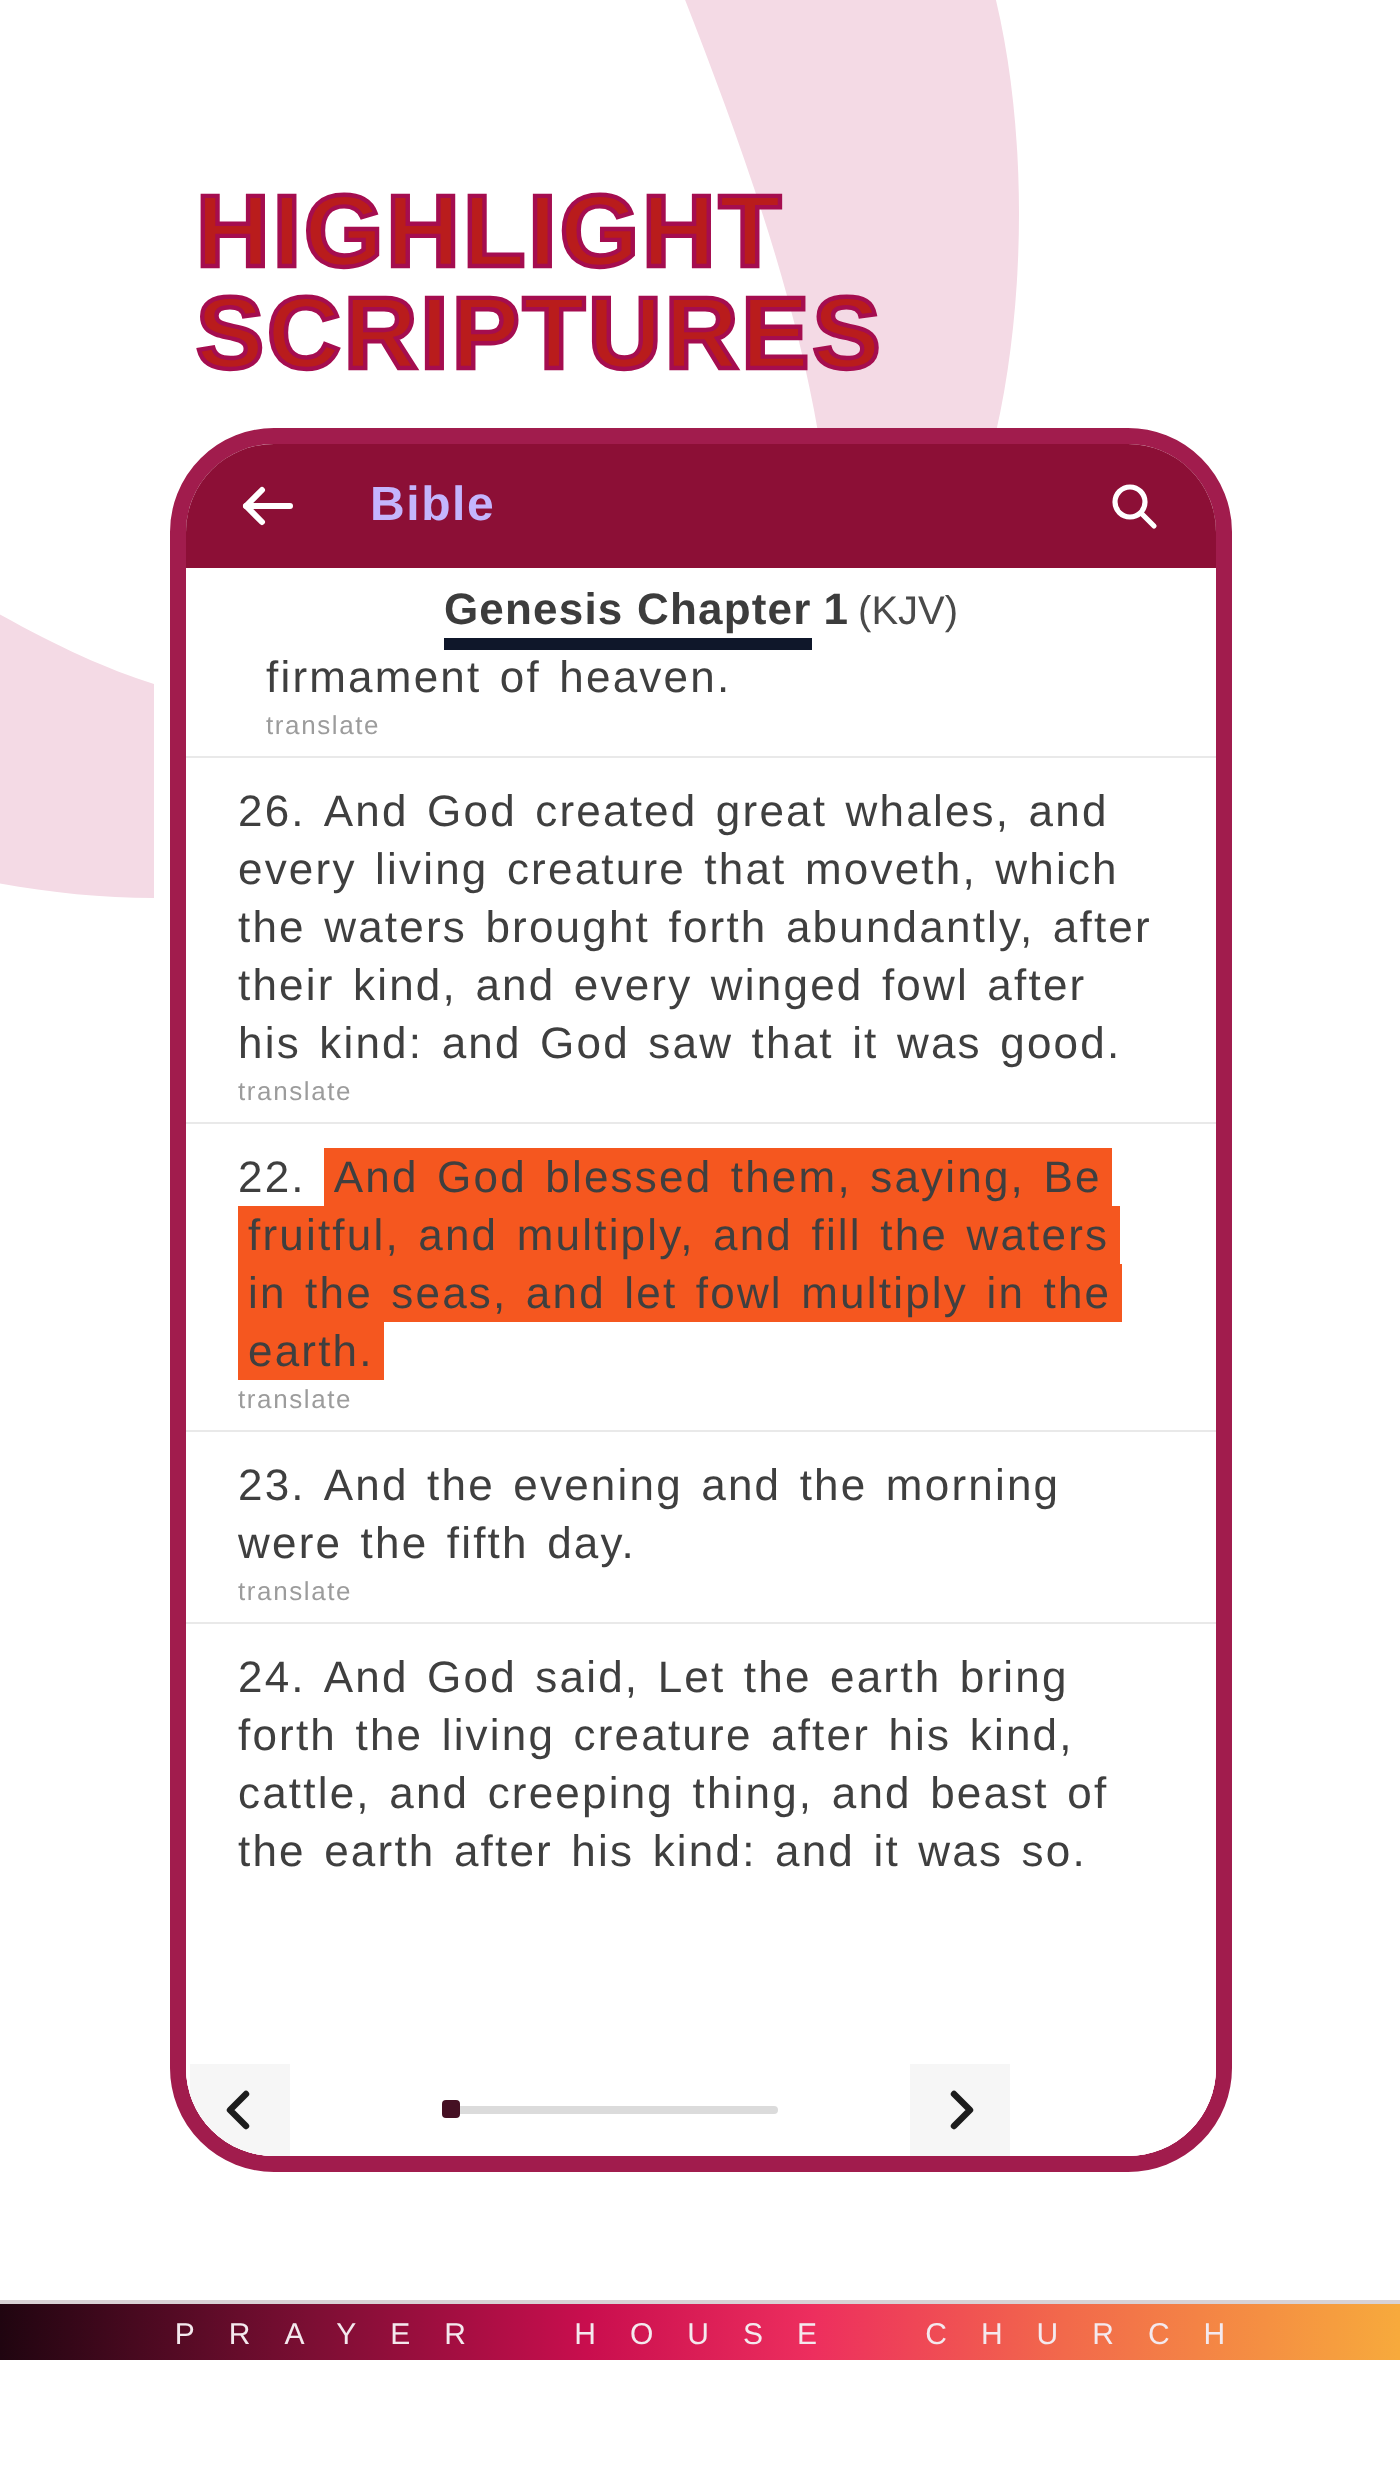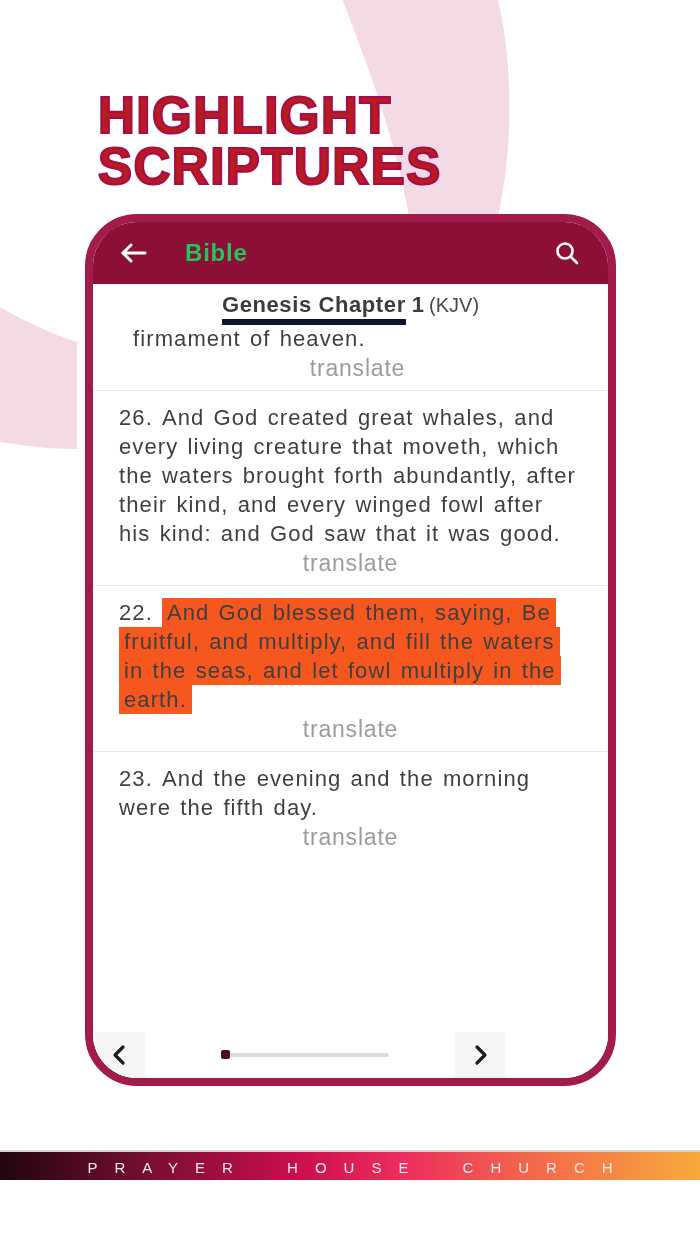--- a/index.html
+++ b/index.html
@@ -13,38 +13,38 @@
   
   .headline { position:absolute; left:98px; top:90px; z-index:1; color:#b91c1c;
               font-weight:800; font-size:51px; line-height:51px; letter-spacing:1.5px;
               -webkit-text-stroke:2.2px #A50D4F; }
 
   
   .phone { position:absolute; left:85px; top:214px; width:531px; height:872px; z-index:2;
            border:8px solid #A11C4D; border-radius:52px; background:#fff; overflow:hidden; }
   .app-header { height:62px; background:#8C0F36; display:flex; align-items:center; }
   .back-btn { margin-left:26px; display:flex; align-items:center; cursor:pointer; }
-  .app-title { color:#22c55e; font-size:24px; font-weight:700; letter-spacing:.8px; margin-left:38px; }
+  .app-title { color:#c4b5fd; font-size:24px; font-weight:700; letter-spacing:.8px; margin-left:38px; }
   .search-btn { margin-left:auto; margin-right:28px; display:flex; align-items:center; cursor:pointer; }
 
   .content { position:relative; height:calc(100% - 62px); background:#fff; overflow:hidden; }
 
   .chapter-row { text-align:center; padding-top:8px; color:#3C3C3C; }
   .chapter-name { font-size:22px; font-weight:700; letter-spacing:.6px;
                   border-bottom:6px solid #0f172a; padding-bottom:2px; }
   .chapter-num { font-size:22px; font-weight:700; margin-left:6px; }
   .chapter-ver { font-size:20px; font-weight:400; margin-left:5px; color:#4A4A4A; }
 
   .verse-block { padding:12px 26px 8px 26px; }
   .verse-block.first { padding-top:6px;padding-left:40px; }
   .verse-block + .verse-block { border-top:1px solid #E9E9E9; }
   .verse-text { font-size:22px; line-height:29px; color:#3F3F3F; letter-spacing:1.1px; word-spacing:2px; }
   .v-num { margin-right:9px; }
   .hl { background:#F5571F; padding:2px 5px; -webkit-box-decoration-break:clone; box-decoration-break:clone; }
-  .translate { text-align:center; color:#9C9C9C; font-size:23px; letter-spacing:.8px;
+  .translate { text-align:left; color:#9C9C9C; font-size:13px; letter-spacing:.8px;
                margin-top:2px; cursor:pointer; }
 
   
   .bottom-bar { position:absolute; left:0; right:0; bottom:0; height:46px; background:#fff; z-index:5; }
   .nav-sq { position:absolute; top:0; width:50px; height:46px; background:#F6F6F6;
             display:flex; align-items:center; justify-content:center; cursor:pointer; }
   .nav-prev { left:2px; }
   .nav-next { left:362px; }
   .slider { position:absolute; left:128px; top:21px; width:168px; height:4px;
             background:#DBDBDB; border-radius:2px; cursor:pointer; }
@@ -112,20 +112,23 @@
       <div class="verse-block">
         <p class="verse-text"><span class="v-num">22.</span><span class="hl">And God blessed them, saying, Be fruitful, and multiply, and fill the waters in the seas, and let fowl multiply in the earth.</span></p>
         <div class="translate">translate</div>
       </div>
 
       <div class="verse-block">
         <p class="verse-text"><span class="v-num">23.</span><span>And the evening and the morning were the fifth day.</span></p>
         <div class="translate">translate</div>
       </div>
 
+      <div class="verse-block">
+        <p class="verse-text"><span class="v-num">24.</span><span>And God said, Let the earth bring forth the living creature after his kind, cattle, and creeping thing, and beast of the earth after his kind: and it was so.</span></p>
+      </div>
 
       <div class="bottom-bar">
         <span class="nav-sq nav-prev">
           <svg width="26" height="26" viewBox="0 0 26 26">
             <polyline points="16,5 8,13 16,21" fill="none" stroke="#1C1C1C" stroke-width="3.2" stroke-linecap="round" stroke-linejoin="round"></polyline>
           </svg>
         </span>
         <span class="slider">
           <span class="slider-dot"></span>
         </span>

